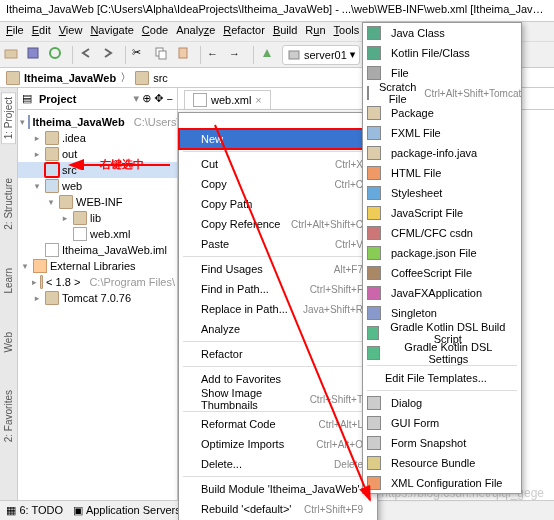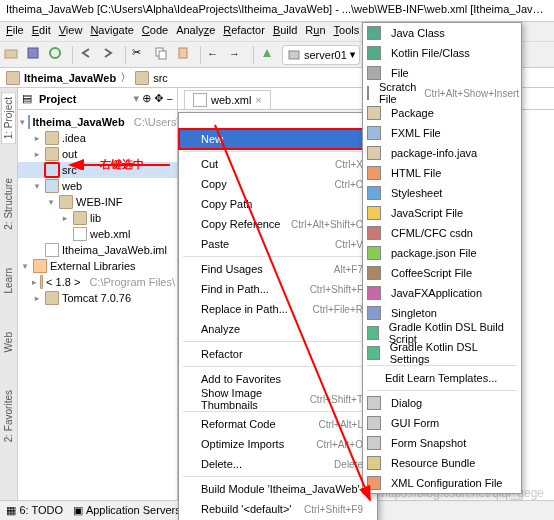--- a/index.html
+++ b/index.html
@@ -34,21 +34,21 @@
 .tabs { height:22px; border-bottom:1px solid #ccc; display:flex; align-items:end; padding-left:6px; }
 .tab { border:1px solid #ccc; border-bottom:none; padding:2px 8px; display:flex; align-items:center; gap:4px; background:#fff; }
 .ctxmenu { position:absolute; background:#fff; border:1px solid #999; box-shadow:2px 2px 6px rgba(0,0,0,0.3); z-index:10; }
 .ctxmenu .row { display:flex; align-items:center; height:20px; padding:0 14px 0 22px; gap:8px; position:relative; cursor:pointer; }
 .ctxmenu .row.sel { background:#3874d0; color:#fff; }
 .ctxmenu .row.new { outline:2px solid red; outline-offset:-1px;margin-top:16px; }
 .ctxmenu .sep { height:1px; background:#ddd; margin:2px 4px; }
 .ctxmenu .sc { margin-left:auto; color:#888; font-size:10px; }
 .ctxmenu .arr { position:absolute; right:4px; font-size:9px; color:#666; }
 .ctxmenu .row .ic { margin-left:-18px; margin-right:2px; }
-.submenu { left:362px; top:22px; width:160px; max-height:496px; overflow:hidden; }
+.submenu { left:362px; top:22px; width:160px; max-height:496px; overflow:hidden;text-align:center; }
 .mainctx { left:178px; top:112px; width:200px; }
 .redarrow { position:absolute; z-index:50; pointer-events:none; }
 .statusbar { position:absolute; bottom:0; left:0; right:0; height:20px; background:#f0f0f0; border-top:1px solid #ccc; display:flex; align-items:center; gap:10px; padding:0 6px; font-size:10px; }
 .cntext { position:absolute; color:red; font-size:11px; z-index:40; font-weight:bold; }
 .watermark { position:absolute; bottom:20px; right:10px; color:#ccc; font-size:12px; z-index:2; }
 svg.ico { width:14px; height:14px; }
 </style>
 </head>
 <body>
 
@@ -241,21 +241,21 @@
     <div class="row">
       <span>Find Usages</span>
       <span class="sc">Alt+F7</span>
     </div>
     <div class="row">
       <span>Find in Path...</span>
       <span class="sc">Ctrl+Shift+F</span>
     </div>
     <div class="row">
       <span>Replace in Path...</span>
-      <span class="sc">Ctrl+File+R</span>
+      <span class="sc">Java+Shift+R</span>
     </div>
     <div class="row">
       <span>Analyze</span>
       <span class="arr">▸</span>
     </div>
     <div class="sep"></div>
     <div class="row">
       <span>Refactor</span>
       <span class="arr">▸</span>
     </div>
@@ -305,21 +305,21 @@
       <span class="ic" style="background: rgb(85, 170, 136); border: 1px solid rgb(136, 136, 136);"></span>
       <span>Kotlin File/Class</span>
     </div>
     <div class="row">
       <span class="ic" style="background: rgb(170, 170, 170); border: 1px solid rgb(136, 136, 136);"></span>
       <span>File</span>
     </div>
     <div class="row">
       <span class="ic" style="background: rgb(170, 170, 170); border: 1px solid rgb(136, 136, 136);"></span>
       <span>Scratch File</span>
-      <span class="sc">Ctrl+Alt+Show+Insert</span>
+      <span class="sc">Ctrl+Alt+Shift+Tomcat</span>
     </div>
     <div class="row">
       <span class="ic" style="background: rgb(221, 204, 170); border: 1px solid rgb(136, 136, 136);"></span>
       <span>Package</span>
     </div>
     <div class="row">
       <span class="ic" style="background: rgb(153, 187, 221); border: 1px solid rgb(136, 136, 136);"></span>
       <span>FXML File</span>
     </div>
     <div class="row">
@@ -361,21 +361,21 @@
     <div class="row">
       <span class="ic" style="background: rgb(85, 187, 136); border: 1px solid rgb(136, 136, 136);"></span>
       <span>Gradle Kotlin DSL Build Script</span>
     </div>
     <div class="row">
       <span class="ic" style="background: rgb(85, 187, 136); border: 1px solid rgb(136, 136, 136);"></span>
       <span>Gradle Kotlin DSL Settings</span>
     </div>
     <div class="sep"></div>
     <div class="row">
-      <span>Edit Learn Templates...</span>
+      <span>Edit File Templates...</span>
     </div>
     <div class="sep"></div>
     <div class="row">
       <span class="ic" style="background: rgb(204, 204, 204); border: 1px solid rgb(136, 136, 136);"></span>
       <span>Dialog</span>
     </div>
     <div class="row">
       <span class="ic" style="background: rgb(204, 204, 204); border: 1px solid rgb(136, 136, 136);"></span>
       <span>GUI Form</span>
     </div>

